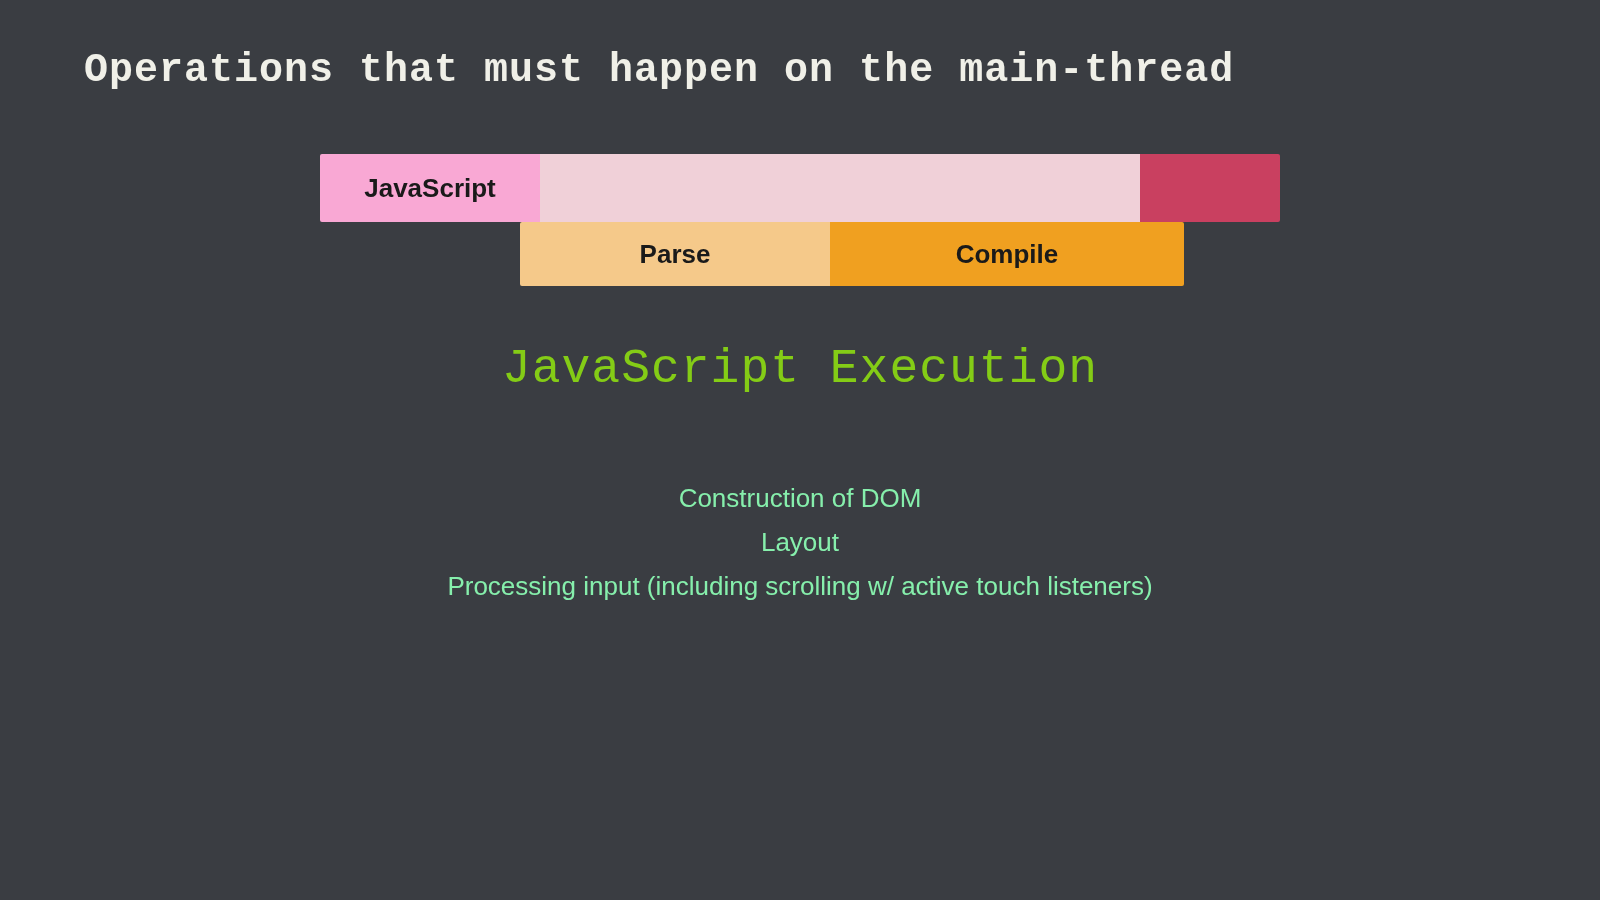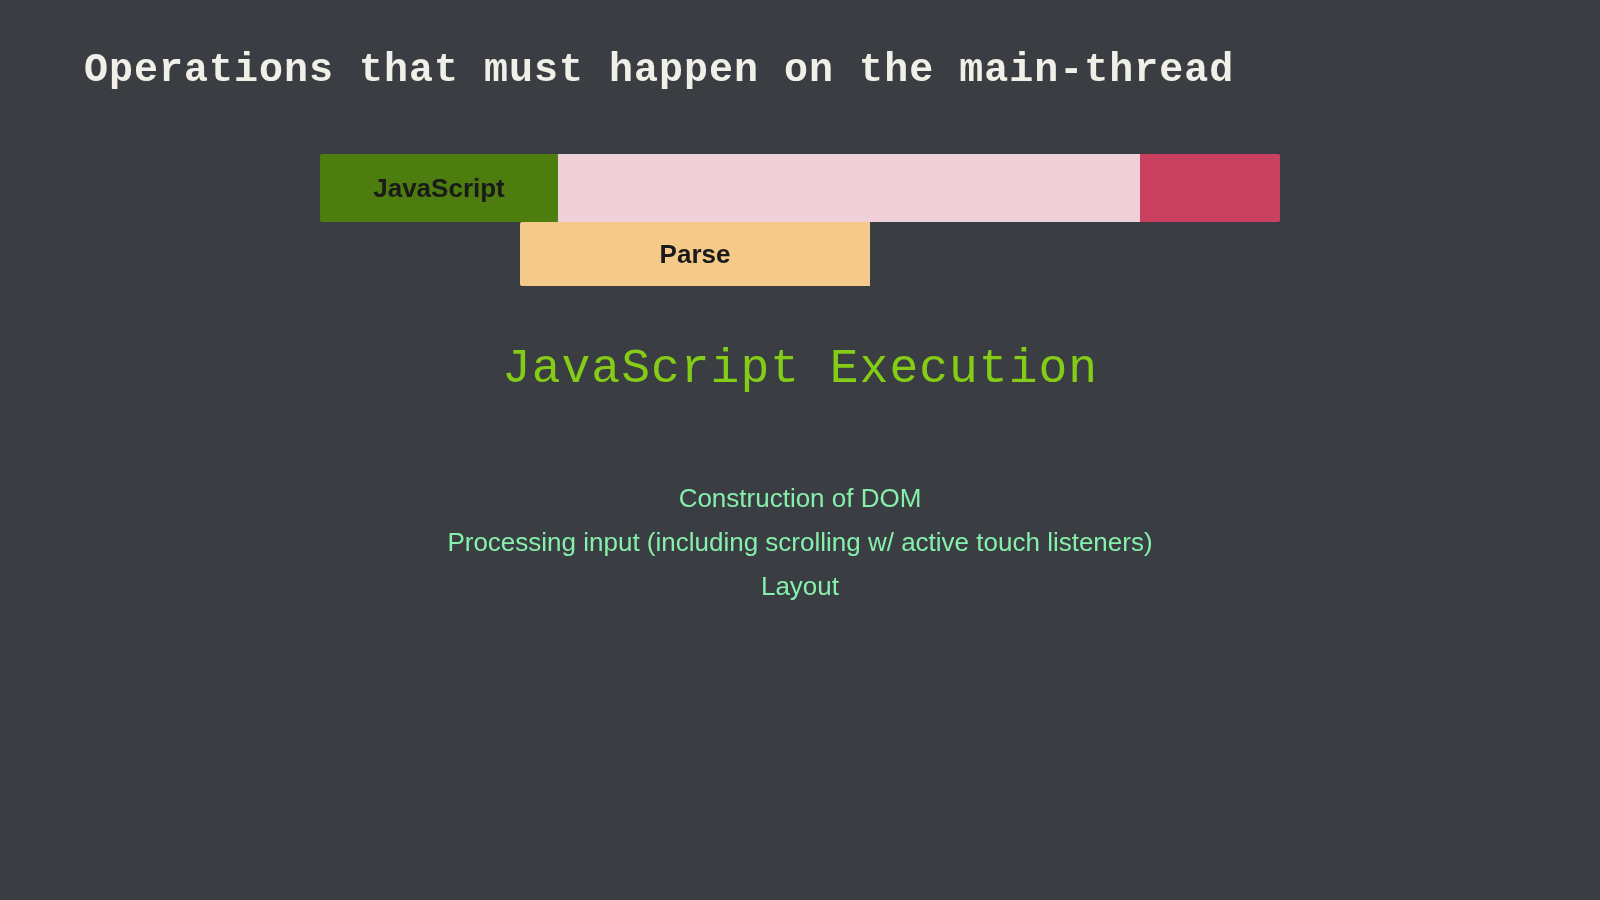--- a/index.html
+++ b/index.html
@@ -49,29 +49,29 @@
     }
 
     .row-top {
       display: flex;
       flex-direction: row;
       align-items: stretch;
       height: 68px;
     }
 
     .js-label-block {
-      background-color: #4d7c0f;
+      background-color: #f9a8d4;
       color: #1a1a1a;
       font-size: 26px;
       font-weight: 700;
       font-family: Arial, sans-serif;
       display: flex;
       align-items: center;
       justify-content: center;
-      width: 238px;
+      width: 220px;
       flex-shrink: 0;
       border-radius: 2px 0 0 2px;
     }
 
     .pink-wide {
       background-color: #f0d0d8;
       flex: 1;
       height: 68px;
     }
 
@@ -91,21 +91,21 @@
 
     .parse-block {
       background-color: #f5c98a;
       color: #1a1a1a;
       font-size: 26px;
       font-weight: 600;
       font-family: Arial, sans-serif;
       display: flex;
       align-items: center;
       justify-content: center;
-      width: 350px;
+      width: 310px;
       border-radius: 2px 0 0 2px;
     }
 
     .compile-block {
       background-color: #f0a020;
       color: #1a1a1a;
       font-size: 26px;
       font-weight: 600;
       font-family: Arial, sans-serif;
       display: flex;
@@ -143,25 +143,26 @@
   <div class="bars-container">
 
     <div class="row-top">
       <div class="js-label-block">JavaScript</div>
       <div class="pink-wide"></div>
       <div class="red-end"></div>
     </div>
 
     <div class="row-bottom">
       <div class="parse-block">Parse</div>
+      <div class="compile-block">Compile</div>
     </div>
 
   </div>
 
   <div class="js-execution-label">JavaScript Execution</div>
 
   <div class="bottom-list">
     <div>Construction of DOM</div>
+    <div>Layout</div>
     <div>Processing input (including scrolling w/ active touch listeners)</div>
-    <div>Layout</div>
   </div>
 
 </div>
 
 </body></html>

